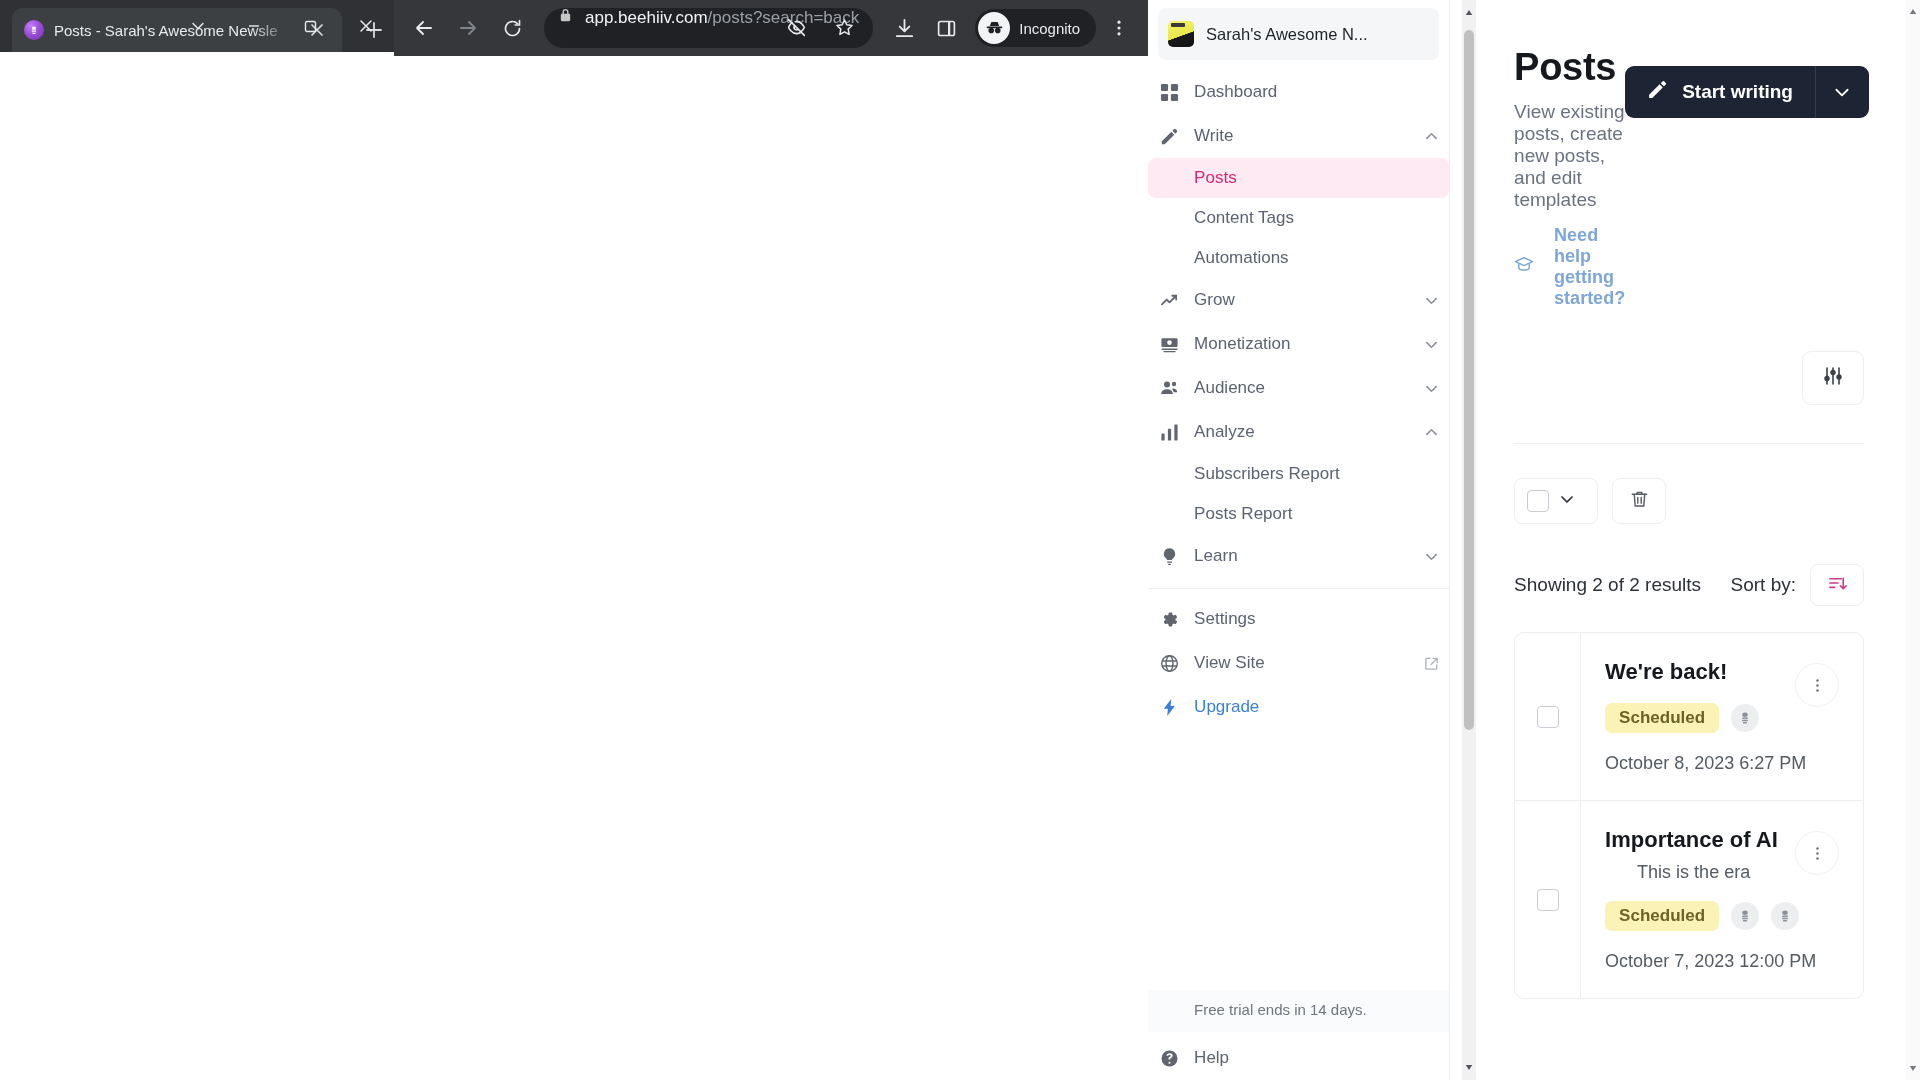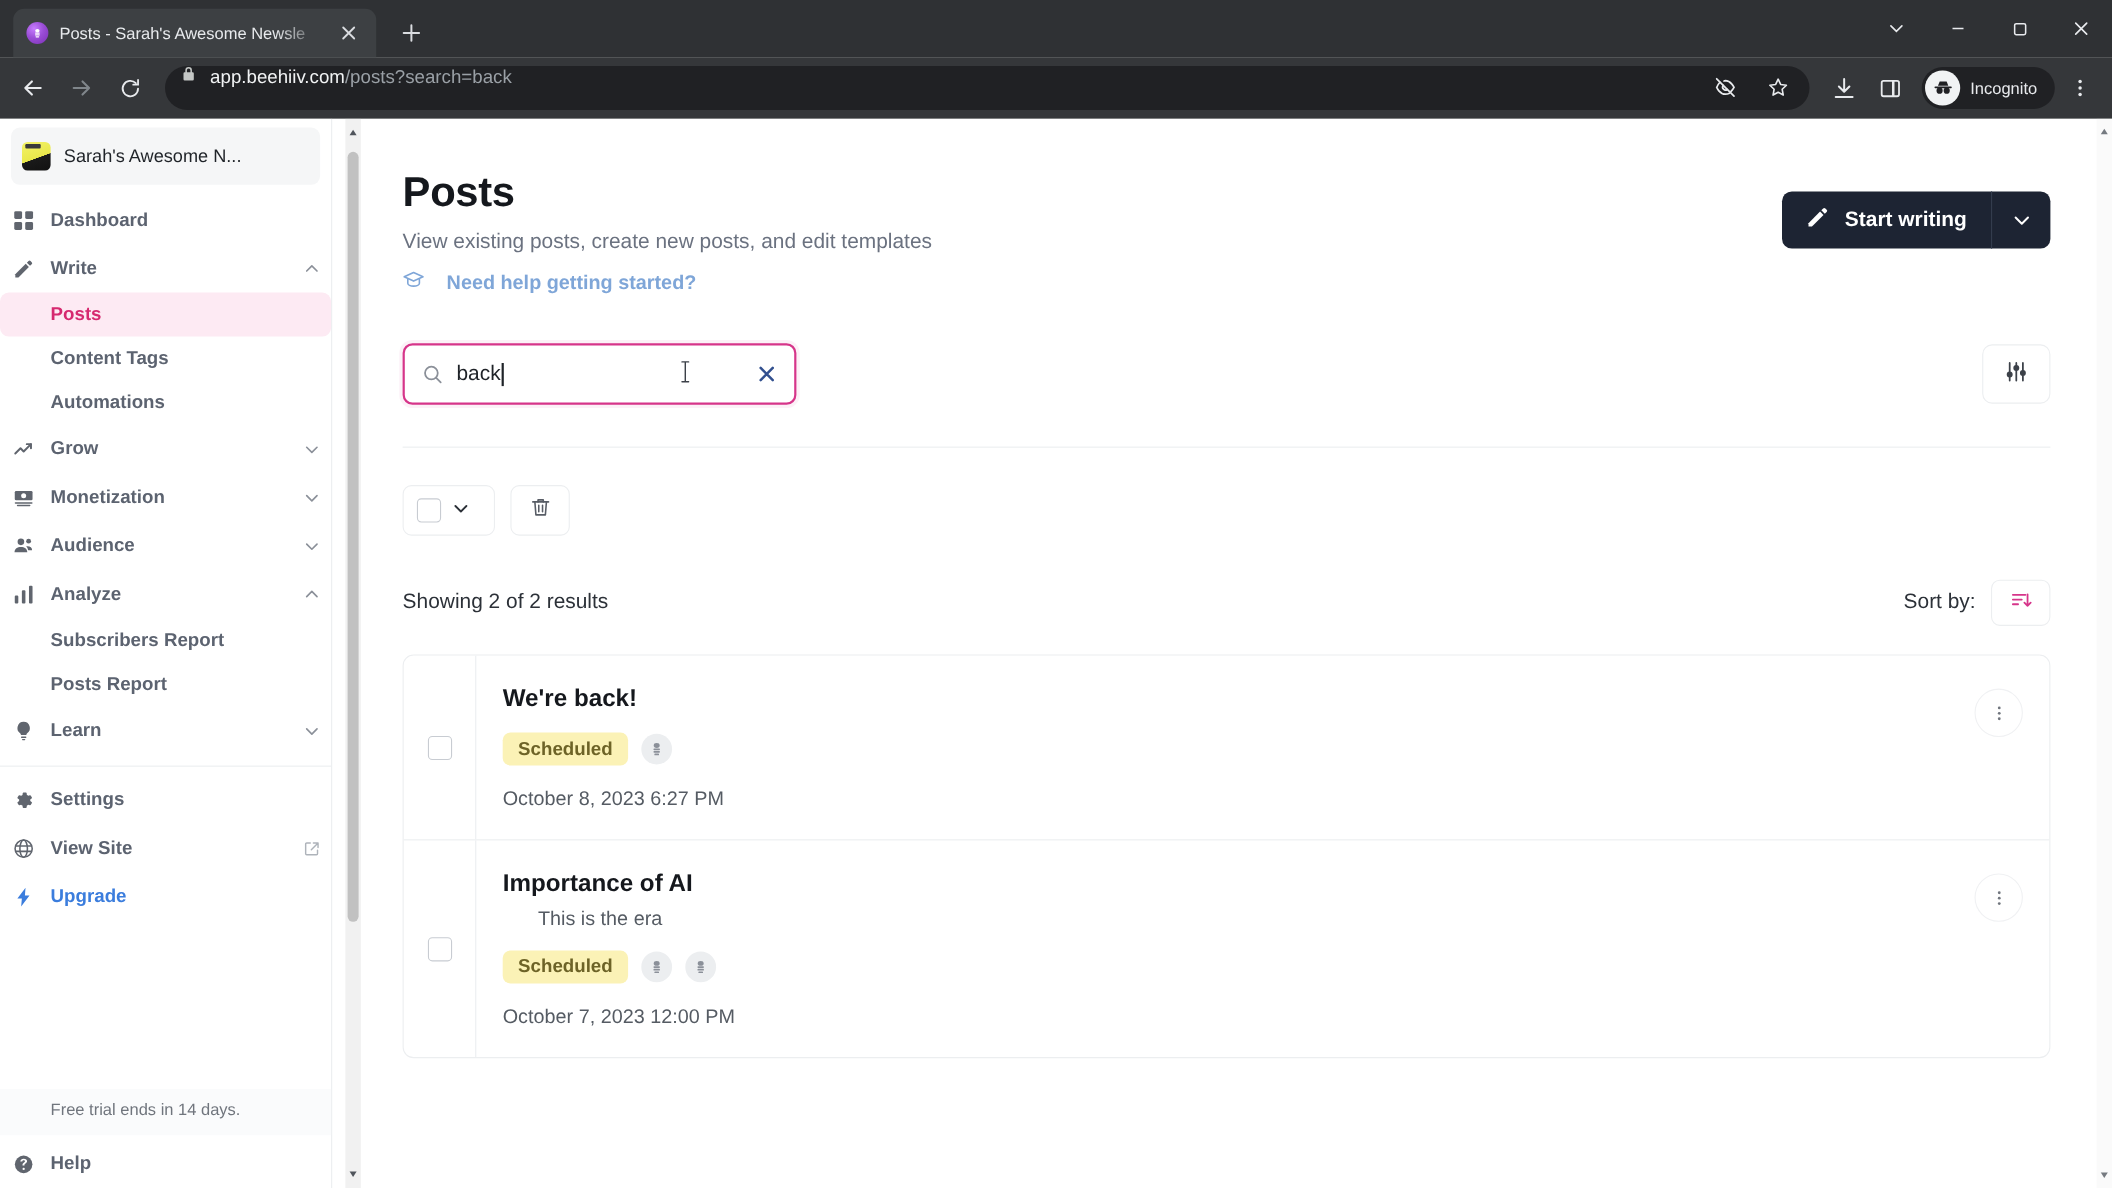--- a/index.html
+++ b/index.html
@@ -4,21 +4,21 @@
 <style>
   * { box-sizing: border-box; margin: 0; padding: 0; }
   html, body {
     width: 1920px; height: 1080px;
     overflow: hidden;
     font-family: "Liberation Sans", sans-serif;
     background: #ffffff;
   }
 
   
-  .browser { width: 1920px; height: 1080px; display: flex; flex-direction: column; }
+  .browser { width: 1920px; height: 1080px; display: flex; flex-direction: row; }
 
   .tabstrip {
     height: 52px; background: #2f3134; display: flex; align-items: flex-end;
     padding-left: 12px; position: relative;
   }
   .tab {
     height: 44px; width: 330px; background: #3d4043; border-radius: 10px 10px 0 0;
     display: flex; align-items: center; padding: 0 12px; gap: 10px; position: relative;
   }
   .tab-favicon {
@@ -94,21 +94,21 @@
     width: 26px; height: 26px; border-radius: 5px;
     background: linear-gradient(160deg, #f3f26a 0%, #e9e84b 55%, #1a1a1a 56%, #111 100%);
     flex: none; position: relative; overflow: hidden;
   }
   .brand-logo::after {
     content: ""; position: absolute; left: 3px; top: 2px; width: 14px; height: 4px;
     background: #3a3a3a; border-radius: 1px;
   }
   .brand-name { font-size: 16.5px; color: #1f2328; white-space: nowrap; }
 
-  .nav { padding: 4px 0 0; font-weight: bold; }
+  .nav { padding: 4px 0 0; }
   .nav-item {
     display: flex; align-items: center; gap: 14px; height: 44px;
     padding: 0 10px; border-radius: 8px; color: #5c6370; font-size: 17px;
   }
   .nav-item .ic { width: 22px; display: flex; justify-content: center; color: #60656e; flex: none; }
   .nav-item .lbl { flex: 1; white-space: nowrap; }
   .chev { color: #8b9099; display: flex; align-items: center; }
   .subnav-item {
     height: 40px; display: flex; align-items: center; padding: 0 10px 0 46px;
     border-radius: 8px; font-size: 17px; color: #5c6370;
@@ -610,42 +610,20 @@
           </span>
           <span class="sw-caret">
             <svg width="18" height="18" viewBox="0 0 16 16" stroke="#fff" stroke-width="1.6" fill="none" stroke-linecap="round" stroke-linejoin="round">
                 <path d="M3 6l5 5 5-5"></path>
               </svg>
           </span>
         </div>
       </div>
 
       <div class="filters">
-        <div class="search-wrap">
-          <span class="sic">
-            <svg width="19" height="19" viewBox="0 0 20 20" stroke="currentColor" stroke-width="1.7" fill="none" stroke-linecap="round">
-                <circle cx="8.6" cy="8.6" r="6.1"></circle>
-                <path d="M13.2 13.2l4.3 4.3"></path>
-              </svg>
-          </span>
-          <span class="search-val">
-              <span>back</span>
-              <i class="caret-bar"></i>
-            </span>
-          <span class="ibeam">
-            <svg width="14" height="22" viewBox="0 0 14 22" stroke="currentColor" stroke-width="1.3" fill="none" stroke-linecap="round">
-                <path d="M7 2v18M4 2h6M4 20h6"></path>
-              </svg>
-          </span>
-          <span class="clear-x">
-            <svg width="18" height="18" viewBox="0 0 18 18" stroke="currentColor" stroke-width="2.3" stroke-linecap="round">
-                <path d="M3.5 3.5l11 11M14.5 3.5l-11 11"></path>
-              </svg>
-          </span>
-        </div>
 
 
         <div class="filter-btn">
           <span>
             <svg width="22" height="22" viewBox="0 0 22 22" stroke="#3c4149" stroke-width="1.6" fill="none" stroke-linecap="round">
                 <path d="M5 3v16M11 3v16M17 3v16"></path>
                 <circle cx="5" cy="13.5" r="1.9" fill="#3c4149"></circle>
                 <circle cx="11" cy="7.5" r="1.9" fill="#3c4149"></circle>
                 <circle cx="17" cy="12" r="1.9" fill="#3c4149"></circle>
               </svg>

